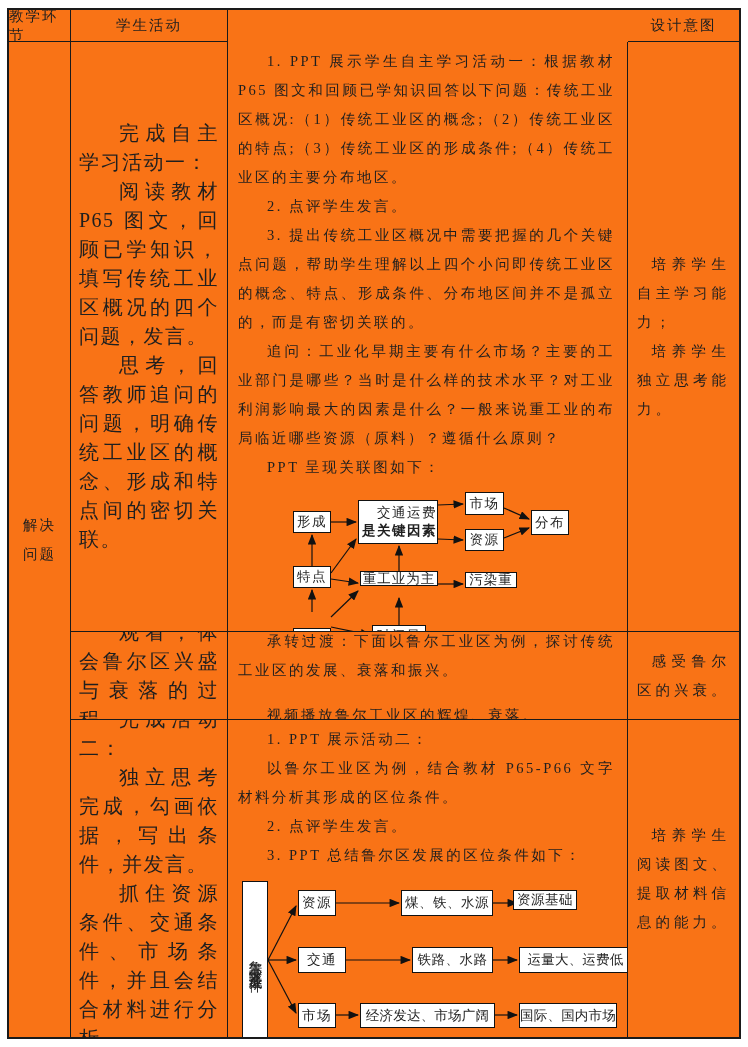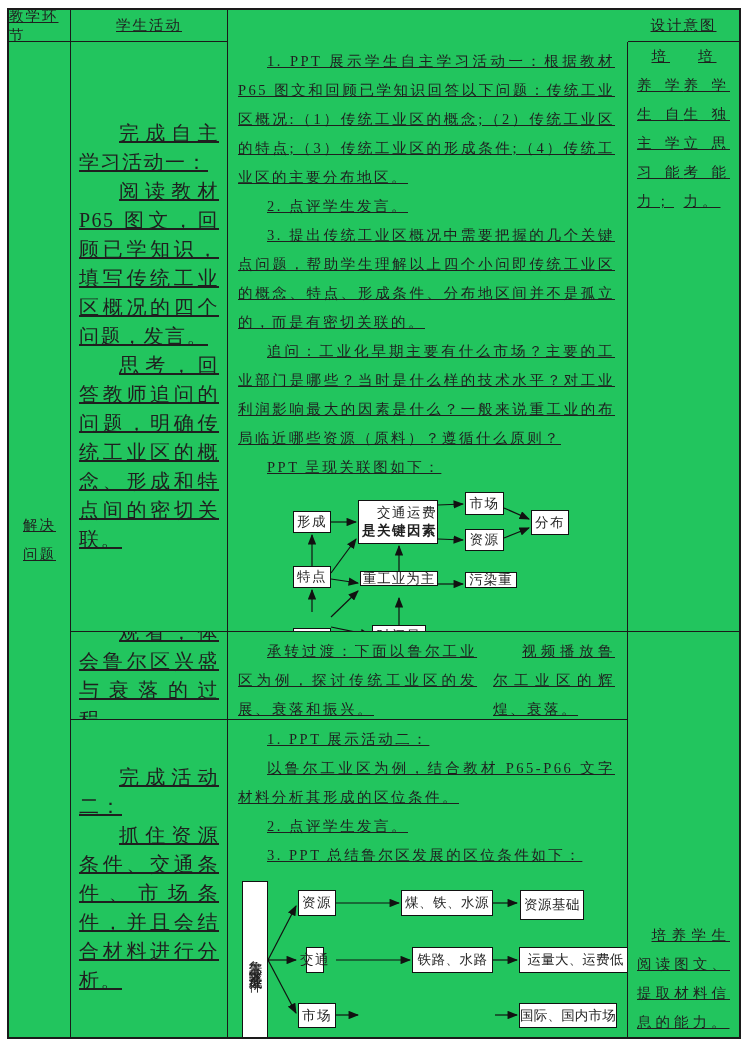--- a/index.html
+++ b/index.html
@@ -8,22 +8,21 @@
     width:748px; height:1047px; background:#fff; position:relative;
     font-family:"Liberation Serif","DejaVu Serif",serif;
     color:#1f1f1f;
   }
   .tbl {
     position:absolute; left:7px; top:8px; width:734px; height:1031px;
     border:2px solid #1a1a1a;
     display:grid;
     grid-template-columns:62px 157px 400px 1fr;
     grid-template-rows:32px 590px 88px 1fr;
-    background:#22c55e;
-    text-decoration:underline;
+    background:#f97316;
   }
   .cell { overflow:hidden; }
   .br { border-right:1px solid #1a1a1a; }
   .bb { border-bottom:1px solid #1a1a1a; }
   .bb2 { border-bottom:1.5px solid #1a1a1a; }
   .hcell {
     display:flex; align-items:center; justify-content:center;
     font-size:14.5px; letter-spacing:2px;
   }
   .stage-cell {
@@ -31,23 +30,23 @@
     display:flex; flex-direction:column; align-items:center; justify-content:center;
     font-size:14.5px; letter-spacing:2px; line-height:29px;
   }
   .student-cell {
     display:flex; flex-direction:column; justify-content:center;
     padding:0 8px; font-size:20px;
   }
   .student-cell p { text-indent:2em; line-height:29px; letter-spacing:1.5px; text-align:justify; }
   .teacher-cell { padding:5px 12px 0 10px; font-size:14.5px; }
   .teacher-cell p { text-indent:2em; line-height:29px; letter-spacing:2.5px; text-align:justify; }
-  .teacher-cell.vcenter { display:flex; flex-direction:row; justify-content:center;gap:16px; }
+  .teacher-cell.vcenter { display:flex; flex-direction:column; justify-content:center;gap:16px; }
   .intent-cell {
-    display:flex; flex-direction:row; justify-content:center;
+    display:flex; flex-direction:column; justify-content:center;
     padding:0 9px; font-size:14.5px;
   }
   .intent-cell p { text-indent:1em; line-height:29px; letter-spacing:4px; text-align:justify; }
 
   
   .diagram { position:relative; }
   .d1 { width:290px; height:164px; margin:4px 0 0 52px; }
   .d2 { width:388px; height:164px; margin:8px 0 0 2px; }
   .node {
     position:absolute; border:1.5px solid #111; background:#fff;
@@ -72,22 +71,22 @@
   .n-sj  { left:82px;  top:139px; width:54px; height:22px; }
   .n-sc  { left:175px; top:6px;   width:39px; height:23px; }
   .n-zy  { left:175px; top:43px;  width:39px; height:22px; }
   .n-fb  { left:241px; top:24px;  width:38px; height:25px; }
   .n-wr  { left:175px; top:86px;  width:52px; height:16px; letter-spacing:1px; }
 
   
   .m-root{ left:2px;   top:3px;   width:26px;  height:158px; }
   .m-z1  { left:58px;  top:12px;  width:38px;  height:26px; }
   .m-z2  { left:161px; top:12px;  width:92px;  height:26px; letter-spacing:0.5px; }
-  .m-z3  { left:280px; top:12px;  width:64px;  height:30px; letter-spacing:0.5px; }
-  .m-j1  { left:66px;  top:69px;  width:18px;  height:26px; }
+  .m-z3  { left:273px; top:12px;  width:64px;  height:20px; letter-spacing:0.5px; }
+  .m-j1  { left:58px;  top:69px;  width:48px;  height:26px; }
   .m-j2  { left:172px; top:69px;  width:81px;  height:26px; letter-spacing:0.5px; }
   .m-j3  { left:279px; top:69px;  width:113px; height:26px; letter-spacing:0.2px; }
   .m-s1  { left:58px;  top:125px; width:38px;  height:25px; }
   .m-s2  { left:120px; top:125px; width:135px; height:25px; letter-spacing:0.2px; }
   .m-s3  { left:279px; top:125px; width:98px;  height:25px; letter-spacing:0.2px; }
 </style>
 </head>
 <body>
 
 <div class="page">
@@ -180,23 +179,27 @@
       <p>培养学生独立思考能力。</p>
     </div>
 
     <div class="cell student-cell br bb" style="grid-column:2;grid-row:3;">
       <p>观看，体会鲁尔区兴盛与衰落的过程。</p>
     </div>
     <div class="cell teacher-cell vcenter br bb" style="grid-column:3;grid-row:3;">
       <p>承转过渡：下面以鲁尔工业区为例，探讨传统工业区的发展、衰落和振兴。</p>
       <p>视频播放鲁尔工业区的辉煌、衰落。</p>
     </div>
+    <div class="cell intent-cell bb" style="grid-column:4;grid-row:3;">
+      <p>感受鲁尔区的兴衰。</p>
+    </div>
 
     <div class="cell student-cell br" style="grid-column:2;grid-row:4;">
       <p>完成活动二：</p>
+      <p>独立思考完成，勾画依据，写出条件，并发言。</p>
       <p>抓住资源条件、交通条件、市场条件，并且会结合材料进行分析。</p>
     </div>
     <div class="cell teacher-cell br" style="grid-column:3;grid-row:4;">
       <p>1. PPT 展示活动二：</p>
       <p>以鲁尔工业区为例，结合教材 P65-P66 文字材料分析其形成的区位条件。</p>
       <p>2. 点评学生发言。</p>
       <p>3. PPT 总结鲁尔区发展的区位条件如下：</p>
 
       <div class="diagram d2">
         <svg class="arrows" viewBox="0 0 388 164">
@@ -232,20 +235,23 @@
           </div>
         <div class="node m-j2">
             <span>铁路、水路</span>
           </div>
         <div class="node m-j3">
             <span>运量大、运费低</span>
           </div>
         <div class="node m-s1">
             <span>市场</span>
           </div>
+        <div class="node m-s2">
+            <span>经济发达、市场广阔</span>
+          </div>
         <div class="node m-s3">
             <span>国际、国内市场</span>
           </div>
       </div>
     </div>
     <div class="cell intent-cell" style="grid-column:4;grid-row:4;align-items:flex-end;">
       <p>培养学生阅读图文、提取材料信息的能力。</p>
     </div>
 
   </div>

